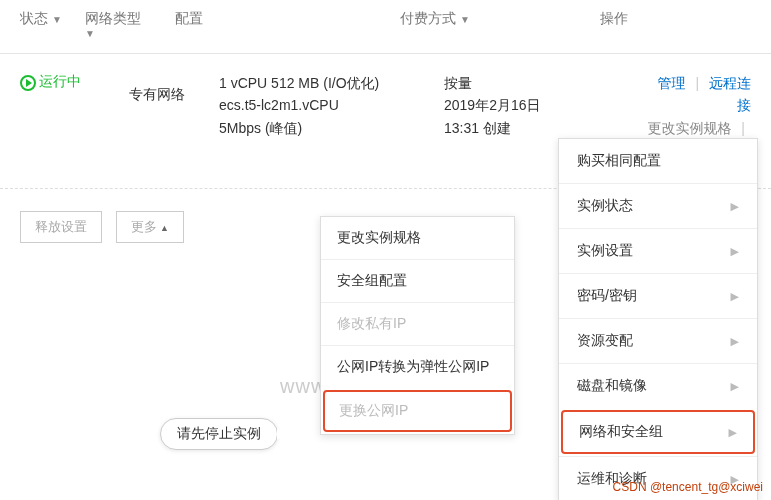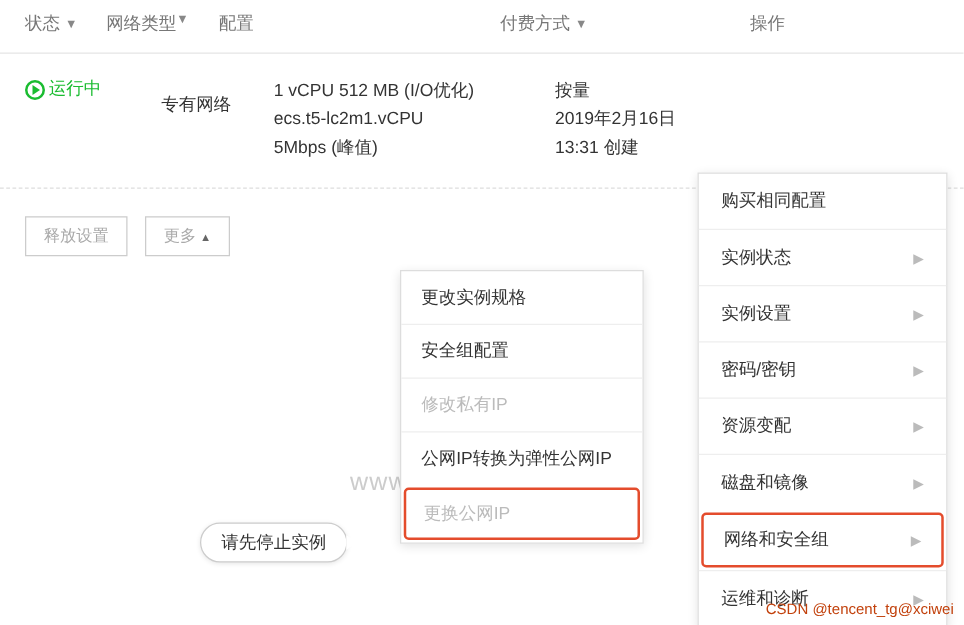--- a/index.html
+++ b/index.html
@@ -3,21 +3,21 @@
   <meta charset="utf-8">
   <style>
     * { margin: 0; padding: 0; box-sizing: border-box; }
     body { font-family: -apple-system, "Microsoft YaHei", sans-serif; font-size: 14px; color: #333; width: 771px; height: 500px; background: #fff; position: relative; overflow: hidden; }
     
     .header-row { display: flex; align-items: flex-start; padding: 10px 20px 14px; border-bottom: 1px solid #e5e5e5; color: #777; }
     .header-row .col { display: flex; align-items: center; gap: 4px; }
     .header-row .chev { font-size: 10px; color: #888; }
     .col-status { width: 65px; }
     .col-net { width: 90px; }
-    .col-net .stack { display: flex; }
+    .col-net .stack { display: flex; flex-direction: column; }
     .col-cfg { width: 225px; }
     .col-pay { width: 200px; display: flex; align-items: center; gap: 4px; text-align: right; }
     .col-ops { flex: 1; text-align: right; }
     
     .data-row { display: flex; align-items: flex-start; padding: 18px 20px 22px; border-bottom: 1px dashed #ddd; }
     .status-cell { width: 65px; color: #1abc30; display: flex; align-items: center; gap: 3px; line-height: 1.4; }
     .run-icon { width: 16px; height: 16px; border: 2px solid #1abc30; border-radius: 50%; display: inline-flex; align-items: center; justify-content: center; margin-top: 2px; flex-shrink: 0; }
     .run-icon::before { content: ''; border-left: 6px solid #1abc30; border-top: 4px solid transparent; border-bottom: 4px solid transparent; margin-left: 2px; }
     .net-cell { width: 90px; padding-top: 14px; margin-left: 44px; }
     .cfg-cell { width: 225px; line-height: 1.6; }
@@ -86,20 +86,32 @@
   <div class="cfg-cell">
     <div>1 vCPU 512 MB (I/O优化)</div>
     <div>ecs.t5-lc2m1.vCPU</div>
     <div>5Mbps (峰值)</div>
   </div>
   <div class="pay-cell">
     <div>按量</div>
     <div>2019年2月16日</div>
     <div>13:31 创建</div>
   </div>
+  <div class="ops-cell">
+    <div>
+      <span class="link">管理</span>
+      <span class="sep">|</span>
+      <span class="link">远程连接</span>
+    </div>
+    <div>
+      <span class="grey">更改实例规格</span>
+      <span class="sep">|</span>
+      <span class="more-link"><span>更多</span></span>
+    </div>
+  </div>
 </div>
 
 <div class="button-row">
   <button class="btn">释放设置</button>
   <button class="btn withcaret">更多</button>
 </div>
 <div class="summary" style="position:absolute; left:322px; top:270px;">共有1</div>
 
 <div class="menu1">
   <div class="item">更改实例规格</div>

